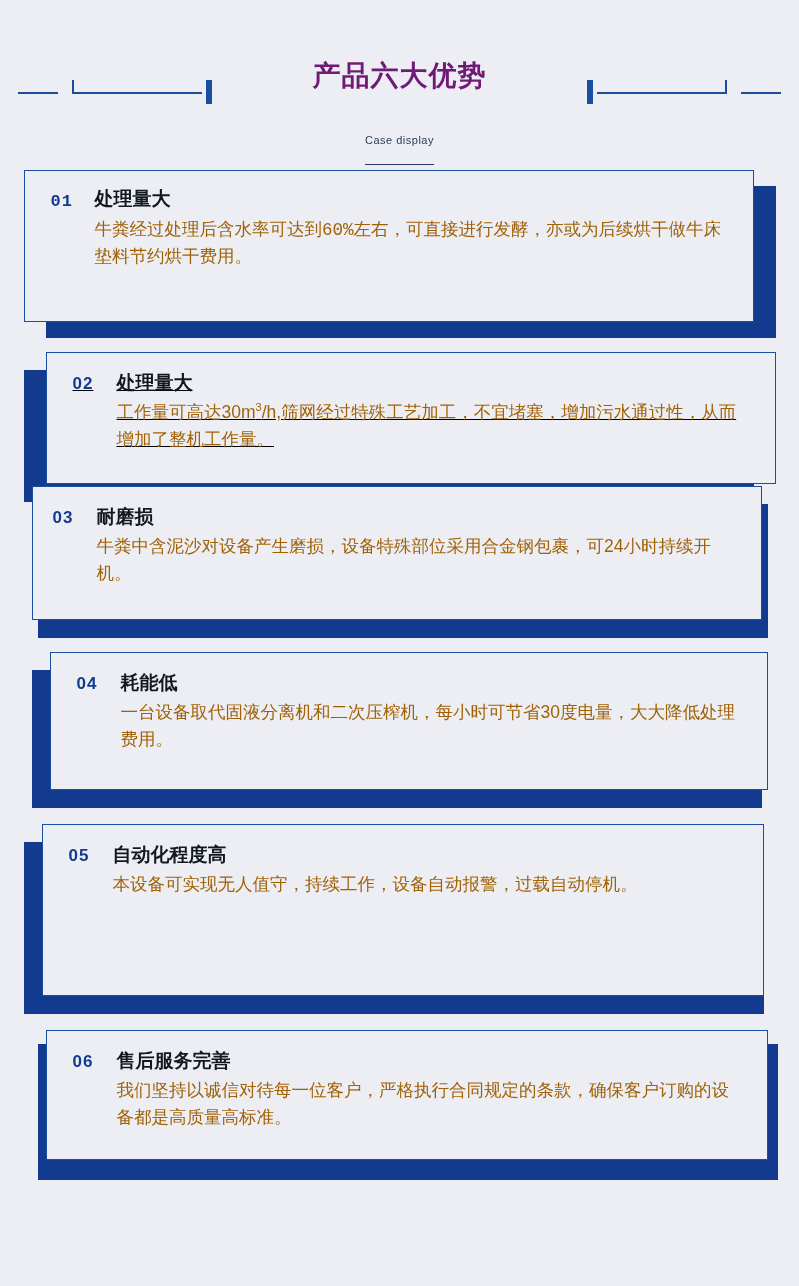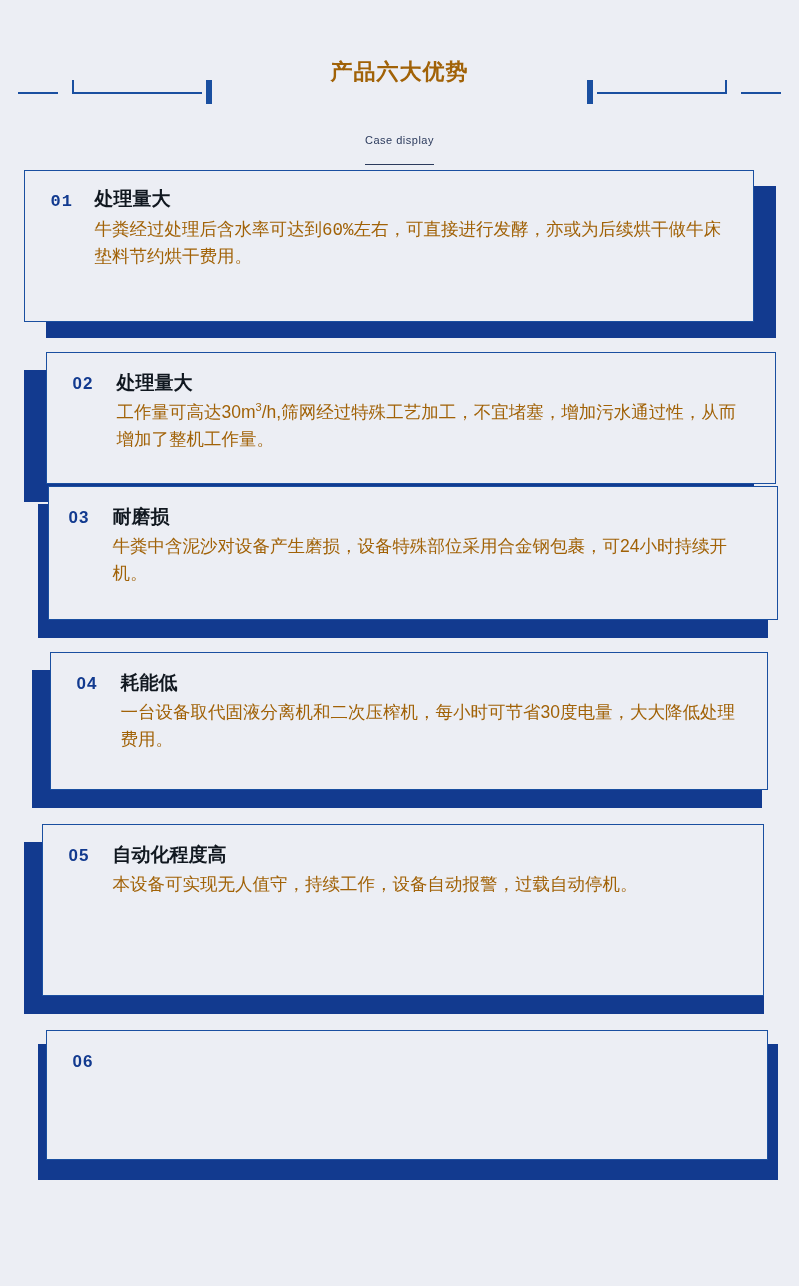--- a/index.html
+++ b/index.html
@@ -25,23 +25,23 @@
   .header {
     position: relative;
     height: 170px;
   }
   .title {
     position: absolute;
     top: 57px;
     left: 0;
     width: 799px;
     text-align: center;
-    font-size: 22px;
+    font-size: 28px;
     font-weight: bold;
-    color: #a16207;
+    color: #701a75;
     letter-spacing: 1px;
   }
   
   .rule {
     position: absolute;
     background: #1a4fa0;
   }
   .rule-l1 { left: 18px;  top: 92px; width: 40px;  height: 2px; }
   .rule-l2 { left: 72px;  top: 92px; width: 130px; height: 2px; }
   .rule-l2b{ left: 72px;  top: 80px; width: 2px;   height: 14px; }
@@ -119,28 +119,28 @@
     vertical-align: super;
   }
 
   
   
   #card1 { width: 752px; height: 168px; font-family: Liberation Mono, monospace; }
   #card1 .shadow { left: 22px; top: 16px; width: 730px; height: 152px; }
   #card1 .panel  { width: 730px; height: 152px; margin-left: 0; }
 
   
-  #card2 { width: 752px; height: 120px; }
+  #card2 { width: 752px; height: 120px; text-decoration: underline; }
   #card2 .shadow { left: 0px; top: 18px; width: 730px; height: 132px; }
   #card2 .panel  { width: 730px; height: 132px; margin-left: 22px; }
 
   
   #card3 { width: 752px; height: 152px; }
   #card3 .shadow { left: 14px; top: 18px; width: 730px; height: 134px; }
-  #card3 .panel  { width: 730px; height: 134px; margin-left: 24px; padding-left: 20px; }
+  #card3 .panel  { width: 730px; height: 134px; margin-left: 8px; padding-left: 20px; }
 
   
   #card4 { width: 752px; height: 158px; }
   #card4 .shadow { left: 8px; top: 18px; width: 730px; height: 138px; }
   #card4 .panel  { width: 718px; height: 138px; margin-left: 26px; }
 
   
   #card5 { width: 752px; height: 192px; }
   #card5 .shadow { left: 0px; top: 18px; width: 740px; height: 172px; }
   #card5 .panel  { width: 722px; height: 172px; margin-left: 18px; }
@@ -226,17 +226,21 @@
           <div class="card-title">自动化程度高</div>
           <div class="card-text">本设备可实现无人值守，持续工作，设备自动报警，过载自动停机。</div>
         </div>
       </div>
     </div>
 
     <div class="card" id="card6">
       <div class="shadow"></div>
       <div class="panel">
         <div class="num">06</div>
+        <div class="body-col">
+          <div class="card-title">售后服务完善</div>
+          <div class="card-text">我们坚持以诚信对待每一位客户，严格执行合同规定的条款，确保客户订购的设备都是高质量高标准。</div>
+        </div>
       </div>
     </div>
 
   </div>
 </div>
 
 </body></html>

